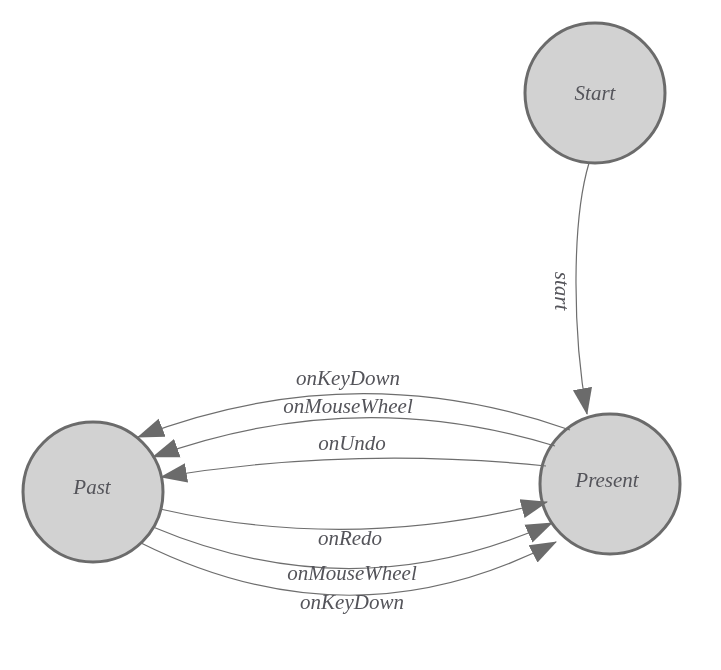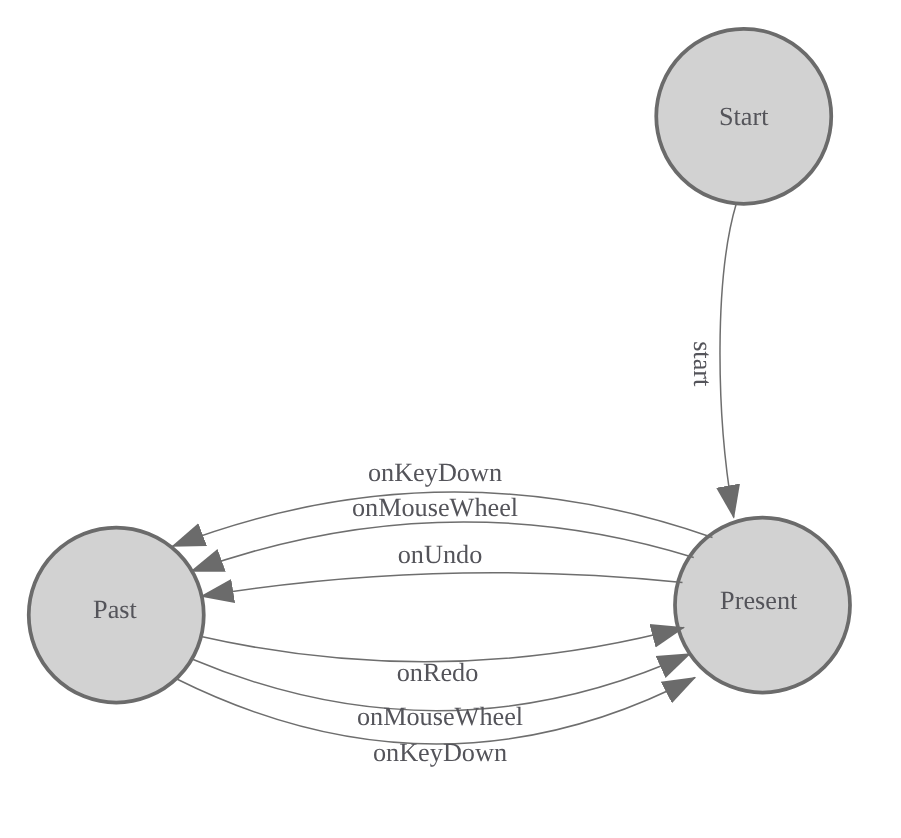--- a/index.html
+++ b/index.html
@@ -6,20 +6,21 @@
     margin: 0;
     padding: 0;
     background: #ffffff;
   }
   .stage {
     position: relative;
     width: 721px;
     height: 670px;
     background: #ffffff;
     overflow: hidden;
+    font-style: italic;
   }
   svg {
     display: block;
   }
   .node-circle {
     stroke: #6b6b6b;
     stroke-width: 3;
   }
   .edge-path {
     fill: none;

